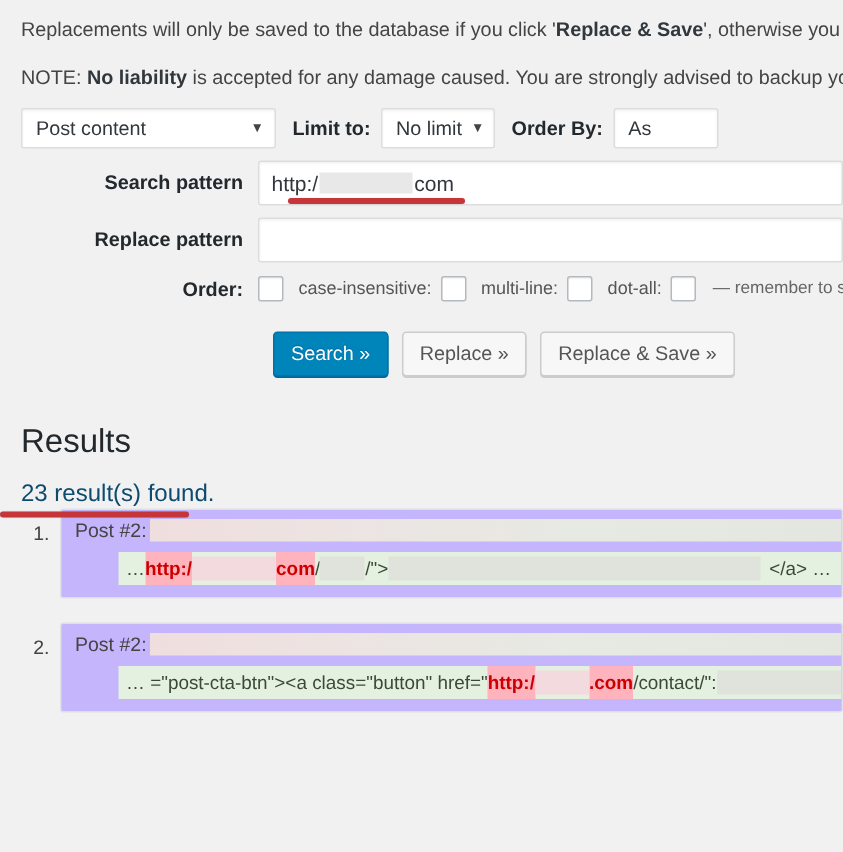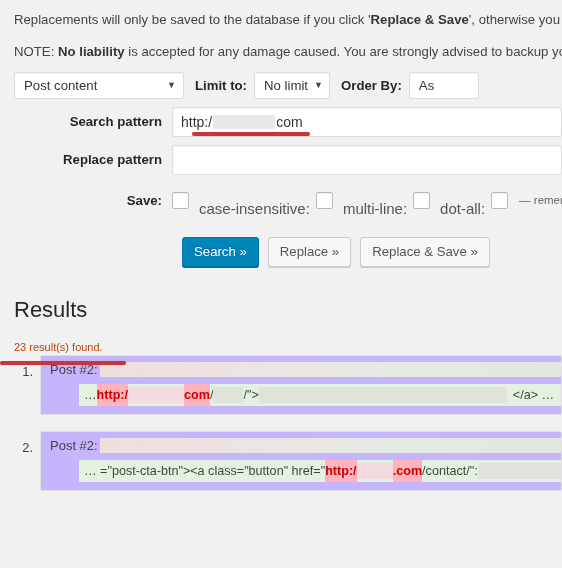--- a/index.html
+++ b/index.html
@@ -128,23 +128,23 @@
     width: 17px; height: 17px;
     background: #fff;
     border: 1px solid #b4b9be;
     border-radius: 2px;
     display: inline-block;
     vertical-align: middle;
     box-shadow: 0 1px 1px rgba(0,0,0,0.05) inset;
     flex: 0 0 auto;
   }
   .cb-text {
-    font-size: 15px;
+    font-size: 12px;
     color: #555;
-    margin: 16px 6px 0 10px;
+    margin: 0 6px 0 10px;
     text-align: center;
   }
   .cb-note {
     font-size: 11.5px;
     color: #666;
     margin-left: 11px;
   }
 
   .buttons-row {
     display: flex;
@@ -178,22 +178,22 @@
   }
 
   
   .results-title {
     font-size: 22px;
     font-weight: 400;
     color: #23282d;
     margin: 30px 0 14px 0;
   }
   .results-count {
-    font-size: 11px;
-    color: #c2410c;
+    font-size: 16px;
+    color: #0c4a6e;
     position: relative;
     display: inline-block;
     margin-bottom: 0;
   }
 
   ol.results-list {
     list-style: none;
     margin: 0;
     padding: 0;
   }
@@ -312,21 +312,21 @@
       </div>
 
       <div class="form-row">
         <div class="field-label">Replace pattern</div>
         <div class="text-input" id="replace-pattern-input">
           <span></span>
         </div>
       </div>
 
       <div class="form-row checkbox-row">
-        <div class="field-label">Save:</div>
+        <div class="field-label">Order:</div>
         <span class="cb"></span>
         <span class="cb-text">case-insensitive:</span>
         <span class="cb"></span>
         <span class="cb-text">multi-line:</span>
         <span class="cb"></span>
         <span class="cb-text">dot-all:</span>
         <span class="cb"></span>
         <span class="cb-note">— remember to surround you</span>
       </div>
 

